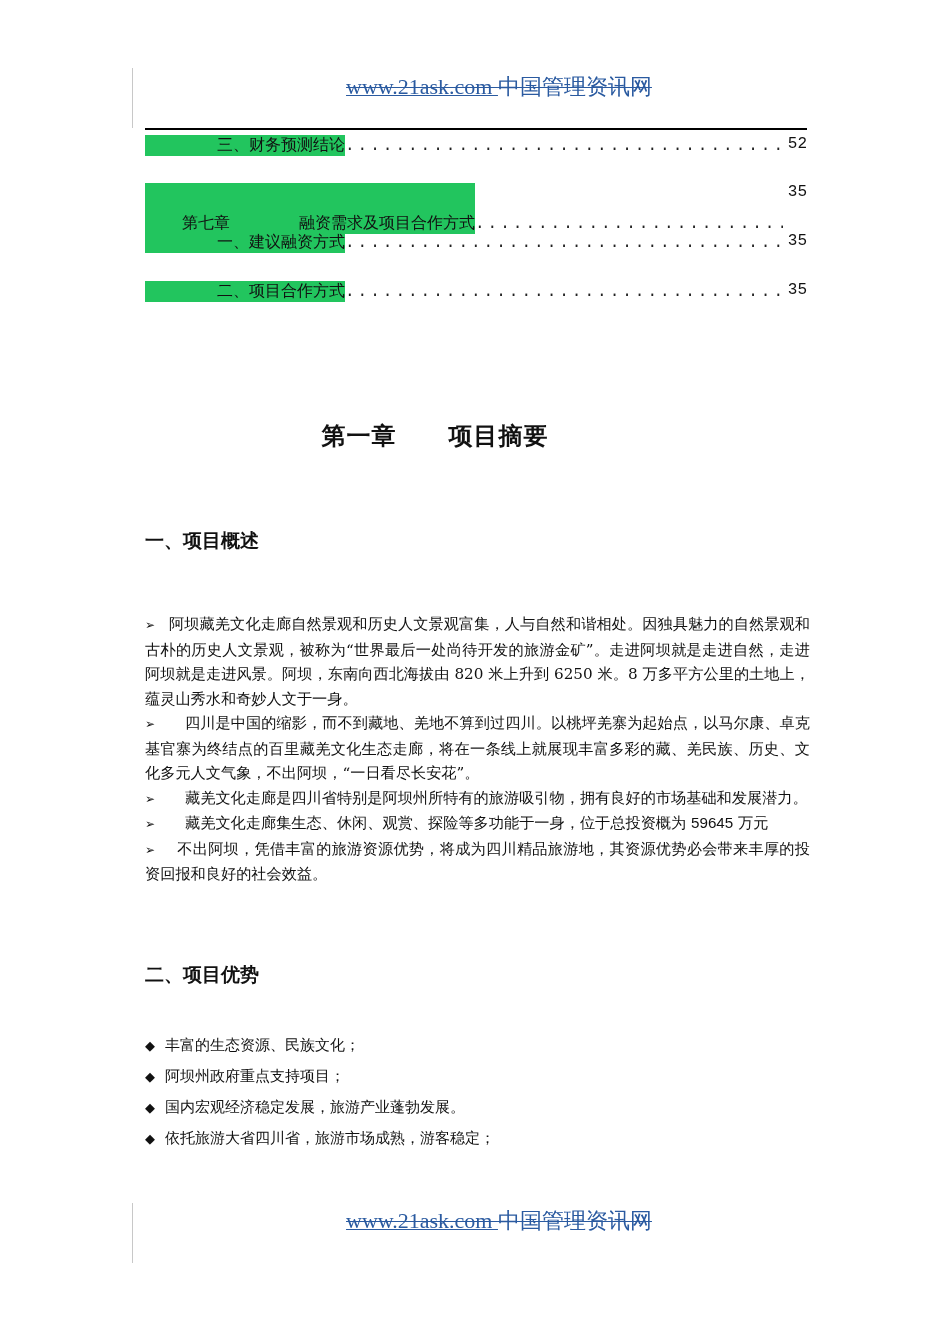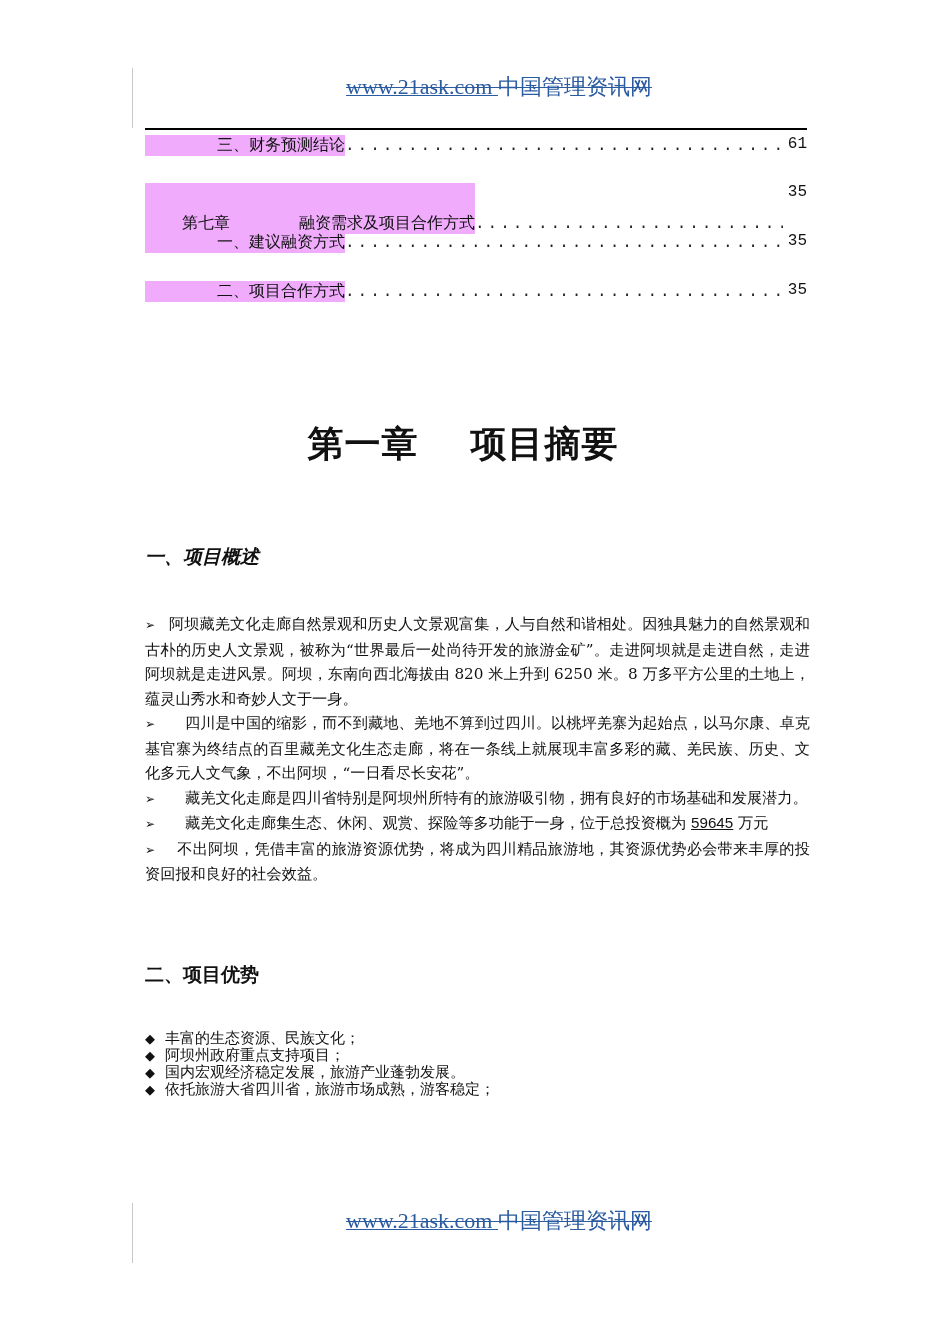--- a/index.html
+++ b/index.html
@@ -13,53 +13,53 @@
     }
     .header-link { top: 72px; }
     .footer-link { top: 1206px; }
     .link-url { text-decoration: underline line-through; text-decoration-thickness: 1px; margin-left: 48px; }
     .link-cn { text-decoration: line-through; text-decoration-thickness: 1px; }
     .hrule { position: absolute; left: 145px; top: 128px; width: 662px; height: 2px; background: #000; }
 
     .toc-row { position: absolute; left: 145px; width: 662px; height: 24px;
                font-size: 16px; display: flex; align-items: baseline; white-space: nowrap; }
     .toc-row .num { position: absolute; right: 0; top: 0; font-family: "Liberation Mono","DejaVu Sans Mono",monospace; font-size: 16px; background:#fff; padding-left:2px; }
-    .toc-title { background: #f0abfc; position: relative; z-index: 1; }
+    .toc-title { background: #22c55e; position: relative; z-index: 1; }
     .toc-dots { flex: 1; overflow: hidden; margin-right: 24px; font-family: "Liberation Mono","DejaVu Sans Mono",monospace; letter-spacing: 3px; color:#222; }
     .toc-chapter { display: inline-block; width: 117px; margin-top: 30px; }
 
     .chapter-title { position: absolute; left: 0; width: 870px; top: 420px; text-align: center;
-                     font-family: "DejaVu Sans", "Liberation Sans", sans-serif; font-weight: bold; font-size: 36px; letter-spacing: 1px; padding-left: 28px; }
+                     font-family: "DejaVu Sans", "Liberation Sans", sans-serif; font-weight: bold; font-size: 24px; letter-spacing: 1px; }
     .chapter-title .gap { display: inline-block; width: 52px; }
 
     .section-h { position: absolute; left: 145px; font-family: "DejaVu Sans","Liberation Sans",sans-serif;
                  font-weight: bold; font-size: 19px; }
 
     .para-block { position: absolute; left: 145px; width: 665px; font-size: 15.2px; line-height: 24.5px; text-align: justify; }
     .para-block p { margin: 0; }
     .arrow { font-family: "DejaVu Sans", sans-serif; font-size: 12px; display: inline-block; width: 24px; }
-    .sans-num { font-family: "Liberation Sans","DejaVu Sans",sans-serif; text-decoration: underline; }
+    .sans-num { font-family: "Liberation Sans","DejaVu Sans",sans-serif; }
 
-    .adv-list { position: absolute; left: 145px; top: 1030px; font-size: 15px; line-height: 16px; }
+    .adv-list { position: absolute; left: 145px; top: 1030px; font-size: 15px; line-height: 30px; }
     .adv-list div { white-space: nowrap; }
     .diamond { font-family: "DejaVu Sans", sans-serif; font-size: 13px; display:inline-block; width: 20px; }
   </style>
 </head>
 <body>
 
 <div class="vline" style="top:68px;height:60px;"></div>
 <div class="header-link">
   <span class="link-url">www.21ask.com </span><span class="link-cn">中国管理资讯网</span>
 </div>
 <div class="hrule"></div>
 
 <div class="toc-row" style="top:135px;">
   <span class="toc-title" style="padding-left:72px;"><span>三、财务预测结论</span></span>
   <span class="toc-dots">...........................................................................................</span>
-  <span class="num">61</span>
+  <span class="num">52</span>
 </div>
 <div class="toc-row" style="top:183px;">
   <span class="toc-title" style="padding-left:37px;"><span class="toc-chapter">第七章</span><span>融资需求及项目合作方式</span></span>
   <span class="toc-dots">...........................................................................................</span>
   <span class="num">35</span>
 </div>
 <div class="toc-row" style="top:232px;">
   <span class="toc-title" style="padding-left:72px;"><span>一、建议融资方式</span></span>
   <span class="toc-dots">...........................................................................................</span>
   <span class="num">35</span>
@@ -67,21 +67,21 @@
 <div class="toc-row" style="top:281px;">
   <span class="toc-title" style="padding-left:72px;"><span>二、项目合作方式</span></span>
   <span class="toc-dots">...........................................................................................</span>
   <span class="num">35</span>
 </div>
 
 <div class="chapter-title">
   <span>第一章</span><span class="gap"></span><span>项目摘要</span>
 </div>
 
-<div class="section-h" style="top:544px;font-style:italic;">一、项目概述</div>
+<div class="section-h" style="top:528px;">一、项目概述</div>
 
 <div class="para-block" style="top:612px;">
   <p><span class="arrow">➢</span><span>阿坝藏羌文化走廊自然景观和历史人文景观富集，人与自然和谐相处。因独具魅力的自然景观和古朴的历史人文景观，被称为“世界最后一处尚待开发的旅游金矿”。走进阿坝就是走进自然，走进阿坝就是走进风景。阿坝，东南向西北海拔由 820 米上升到 6250 米。8 万多平方公里的土地上，蕴灵山秀水和奇妙人文于一身。</span></p>
   <p><span class="arrow" style="width:40px;">➢</span><span>四川是中国的缩影，而不到藏地、羌地不算到过四川。以桃坪羌寨为起始点，以马尔康、卓克基官寨为终结点的百里藏羌文化生态走廊，将在一条线上就展现丰富多彩的藏、羌民族、历史、文化多元人文气象，不出阿坝，“一日看尽长安花”。</span></p>
   <p><span class="arrow" style="width:40px;">➢</span><span>藏羌文化走廊是四川省特别是阿坝州所特有的旅游吸引物，拥有良好的市场基础和发展潜力。</span></p>
   <p style="white-space:nowrap;"><span class="arrow" style="width:40px;">➢</span><span>藏羌文化走廊集生态、休闲、观赏、探险等多功能于一身，位于总投资概为 </span><span class="sans-num">59645</span><span> 万元</span></p>
   <p><span class="arrow" style="width:32px;">➢</span><span>不出阿坝，凭借丰富的旅游资源优势，将成为四川精品旅游地，其资源优势必会带来丰厚的投资回报和良好的社会效益。</span></p>
 </div>
 
 <div class="section-h" style="top:962px;">二、项目优势</div>

